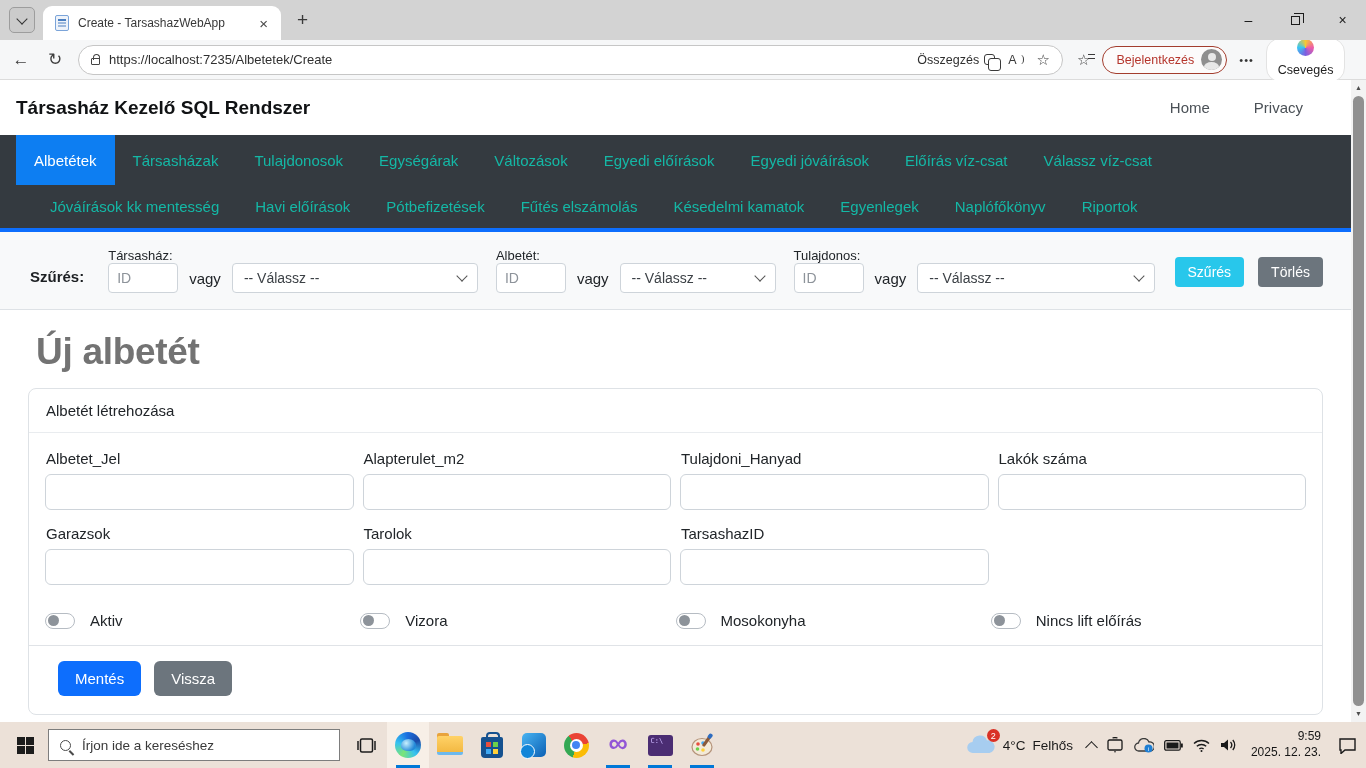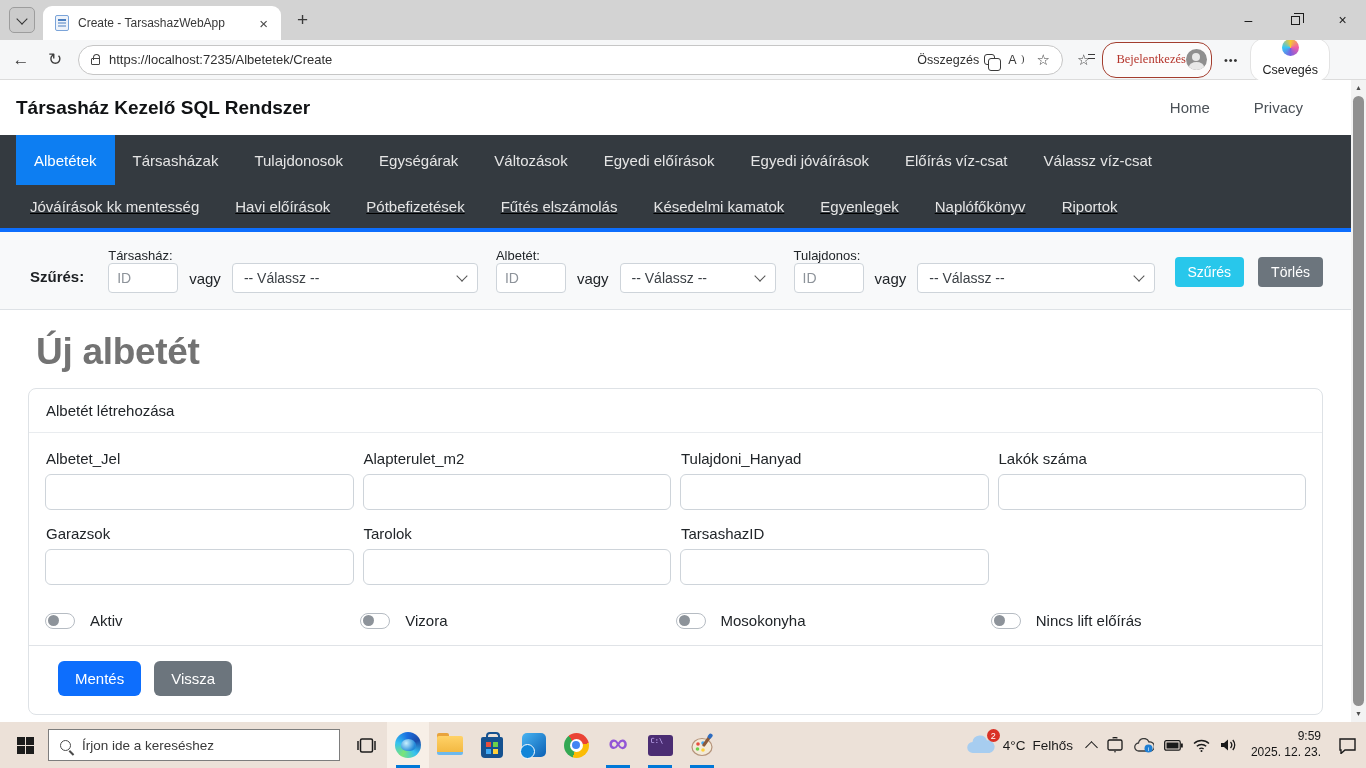--- a/index.html
+++ b/index.html
@@ -29,43 +29,43 @@
   .url { font-size:13px; color:#2f2f2f; flex:1; white-space:nowrap; }
   .addr-right { display:flex; align-items:center; gap:13px; }
   .summarize { font-size:12.5px; color:#2f2f2f; display:flex; align-items:center; gap:5px; }
   .sq-overlap { width:11px; height:11px; border:1.4px solid #3a3a3a; border-radius:3px; position:relative; }
   .sq-overlap::after { content:""; position:absolute; left:3px; top:3px; width:11px; height:11px; border:1.4px solid #3a3a3a; border-radius:3px; background:#fff; }
   .readaloud { font-size:12.5px; color:#3a3a3a; display:flex; align-items:center; }
   .ra-arc { width:5px; height:9px; border-right:1.4px solid #3a3a3a; border-radius:0 7px 7px 0 / 0 9px 9px 0; margin-left:2px; }
   .star-glyph { font-size:15px; color:#3a3a3a; }
   .favbar { position:relative; font-size:15px; color:#3a3a3a; margin-left:2px; }
   .favbar::after { content:""; position:absolute; right:-5px; top:3px; width:7px; height:1.5px; background:#3a3a3a; box-shadow:0 4px 0 #3a3a3a; }
-  .signin { height:36px; border:1.5px solid #a33d2e; border-radius:14px; display:flex; align-items:center; padding:0 4px 0 13px; background:#fcfbfb;font-family:Liberation Serif, serif; }
+  .signin { height:28px; border:1.5px solid #a33d2e; border-radius:14px; display:flex; align-items:center; gap:7px; padding:0 4px 0 13px; background:#fcfbfb; }
   .signin-label { font-size:12.5px; color:#b5352c; }
   .avatar { width:21px; height:21px; border-radius:50%; background:#8f8f8f; position:relative; overflow:hidden; }
   .avatar::before { content:""; position:absolute; left:6.5px; top:4px; width:8px; height:8px; border-radius:50%; background:#e8e8e8; }
   .avatar::after { content:""; position:absolute; left:3px; top:13px; width:15px; height:10px; border-radius:50% 50% 0 0; background:#e8e8e8; }
   .more-dots { font-size:11px; color:#333; letter-spacing:1px; }
   .copilot { height:44px; background:#fff; border:1px solid #e3e3e3; border-radius:14px; display:flex; align-items:center; gap:7px; padding:0 11px;flex-direction:column; }
   .copilot-icon { width:17px; height:17px; border-radius:50%; background:conic-gradient(#f6c833,#ef5da8,#7b5fe0,#38c6f4,#f6c833); }
   .copilot-label { font-size:12.5px; color:#222; }
 
   
   .viewport { position:relative; height:642px; background:#fff; overflow:hidden; }
   .page-scroll { margin-right:15px; }
 
   .site-header { height:55px; display:flex; align-items:center; padding:0 16px; background:#fff; }
   .brand { font-size:19px; font-weight:bold; color:#101214; }
   .toplinks { margin-left:auto; display:flex; gap:44px; padding-right:32px; }
   .toplink { font-size:15px; color:#4b5157; }
 
   .mainnav { background:#343a40; border-bottom:4px solid #0d6efd; }
   .nav-row1 { display:flex; height:50px; align-items:center; padding-left:16px; }
-  .nav-row2 { display:flex; height:43px; align-items:flex-start; padding-left:12px;text-decoration:underline; }
-  .nav-item { color:#e5e5e5; font-size:15px; padding:0 18px; height:100%; display:flex; align-items:center; white-space:nowrap; }
+  .nav-row2 { display:flex; height:43px; align-items:flex-start; padding-left:32px; }
+  .nav-item { color:#14b8a6; font-size:15px; padding:0 18px; height:100%; display:flex; align-items:center; white-space:nowrap; }
   .nav-item.active { background:#0d7ef2; color:#fff; }
 
   .filterbar { height:78px; background:#f8f9fa; border-bottom:1px solid #dee2e6; display:flex; align-items:center; padding:0 28px 0 30px; }
   .filter-title { font-weight:bold; font-size:15px; color:#1c1f22; margin-right:24px; margin-top:12px; }
   .fgroup { display:flex; flex-direction:column; margin-right:18px; }
   .flab { font-size:13px; color:#212529; }
   .fctrl { display:flex; align-items:center; gap:11px; }
   .fid { width:70px; height:30px; border:1px solid #ced4da; border-radius:4px; background:#fff; padding:0 8px; font-size:14px; color:#333; font-family:"Liberation Sans",sans-serif; }
   .fid::placeholder { color:#8d939a; }
   .vagy { font-size:15px; color:#212529; }

